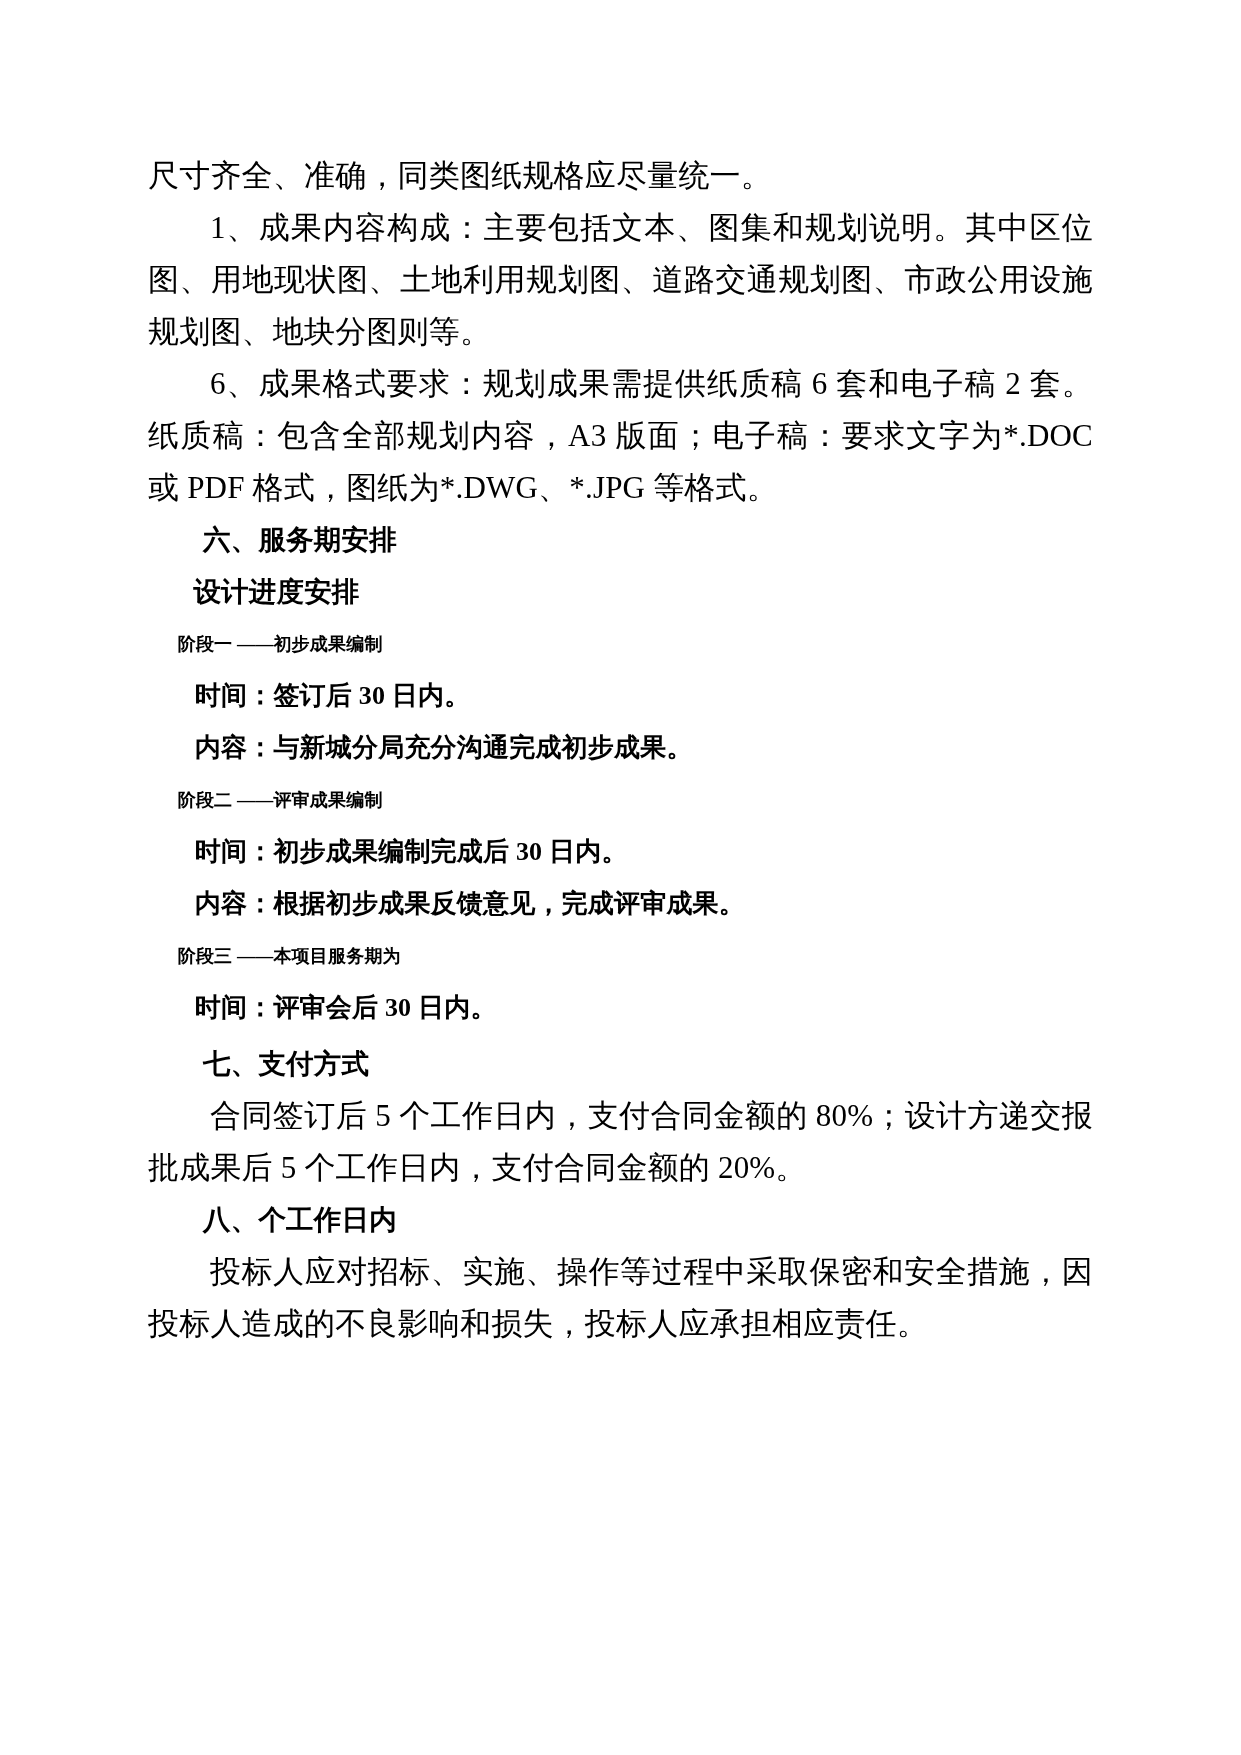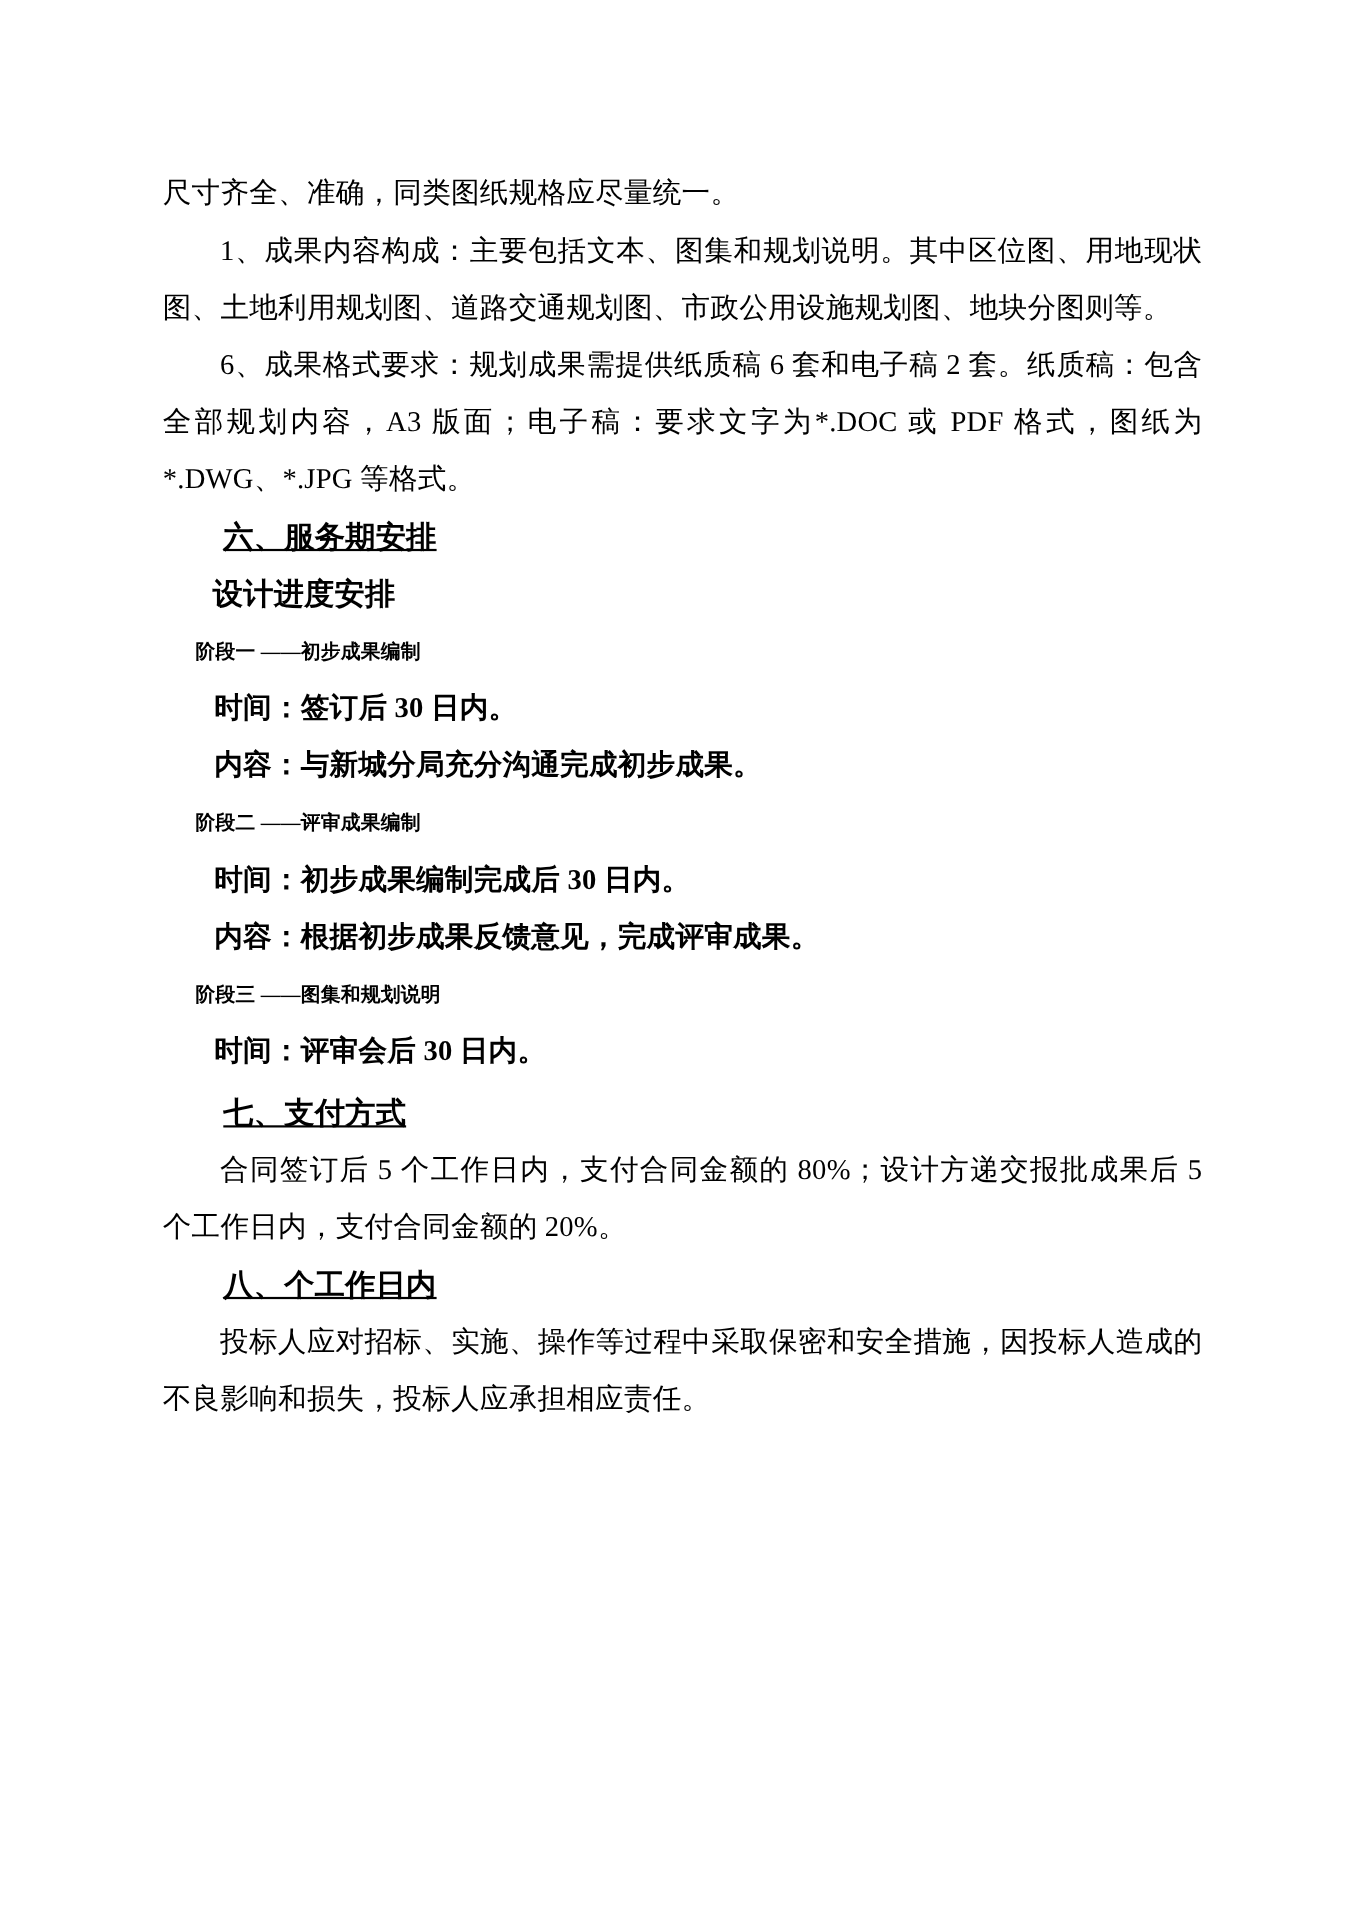--- a/index.html
+++ b/index.html
@@ -19,36 +19,35 @@
     width: 1241px;
     height: 1755px;
     box-sizing: border-box;
     padding: 150px 148px 0 148px;
   }
   .doc-body {
     width: 945px;
   }
   p {
     margin: 0;
-    font-size: 26px;
+    font-size: 31px;
     line-height: 52px;
     text-align: justify;
     text-justify: inter-ideograph;
     letter-spacing: 0.2px;
   }
   .indent {
     text-indent: 2em;
   }
   .heading {
     font-weight: bold;
     text-indent: 2em;
     font-size: 27.5px;
     line-height: 52px;
     margin: 0;
-    text-decoration: underline;
   }
   .sub-heading {
     font-weight: bold;
     text-indent: 1.65em;
     font-size: 27.5px;
     line-height: 52px;
     margin: 0;
   }
   .stage-heading {
     font-weight: bold;
@@ -84,21 +83,21 @@
     <p class="sub-heading">设计进度安排</p>
 
     <p class="stage-heading">阶段一 ——初步成果编制</p>
     <p class="stage-line">时间：签订后 30 日内。</p>
     <p class="stage-line">内容：与新城分局充分沟通完成初步成果。</p>
 
     <p class="stage-heading">阶段二 ——评审成果编制</p>
     <p class="stage-line">时间：初步成果编制完成后 30 日内。</p>
     <p class="stage-line">内容：根据初步成果反馈意见，完成评审成果。</p>
 
-    <p class="stage-heading">阶段三 ——图集和规划说明</p>
+    <p class="stage-heading">阶段三 ——本项目服务期为</p>
     <p class="stage-line">时间：评审会后 30 日内。</p>
 
     <div class="gap-sm"></div>
 
     <p class="heading">七、支付方式</p>
     <p class="indent">合同签订后 5 个工作日内，支付合同金额的 80%；设计方递交报批成果后 5 个工作日内，支付合同金额的 20%。</p>
 
     <p class="heading">八、个工作日内</p>
     <p class="indent">投标人应对招标、实施、操作等过程中采取保密和安全措施，因投标人造成的不良影响和损失，投标人应承担相应责任。</p>
 

